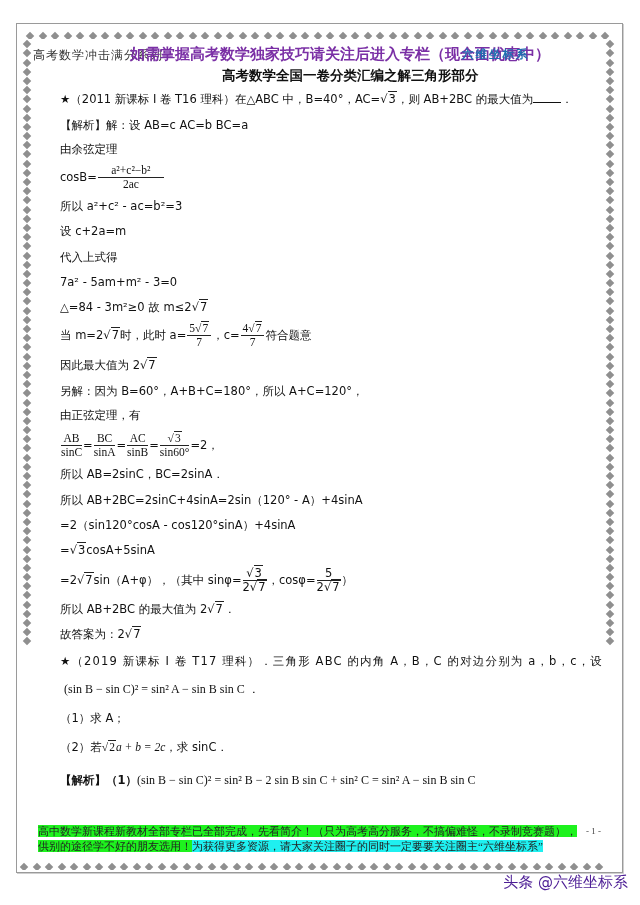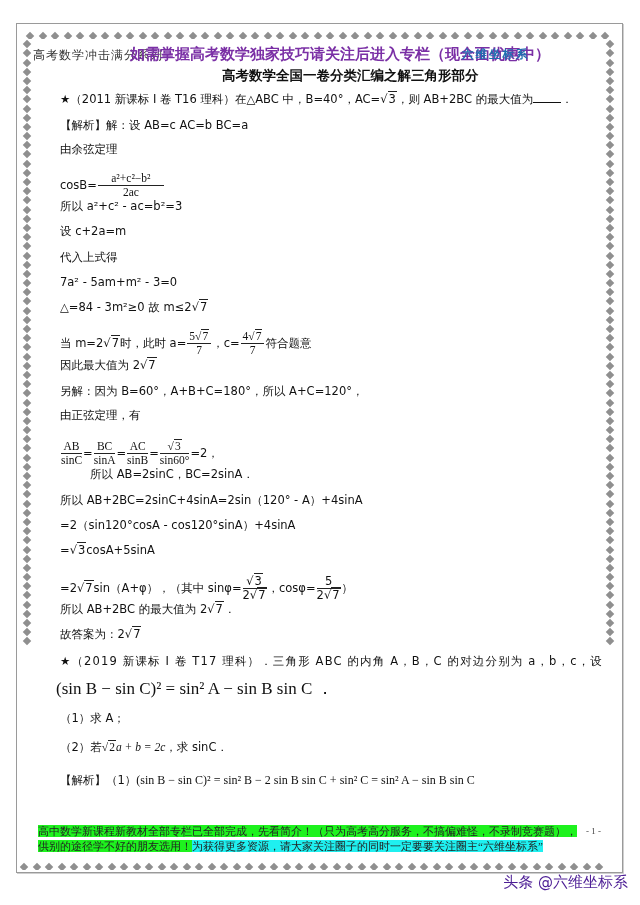--- a/index.html
+++ b/index.html
@@ -14,21 +14,21 @@
   .diamonds-h { position:absolute; height:12px; overflow:hidden; white-space:nowrap; }
   .diamonds-v { position:absolute; width:12px; overflow:hidden; }
   .dm { display:inline-block; width:6px; height:6px; background:#8f8f8f; transform:rotate(45deg); margin:3px 3.25px; }
   .diamonds-v .dm { display:block; margin:3.2px 3px; }
   .txt { position:absolute; font-size:11.5px; white-space:nowrap; line-height:14px; }
   .serif { font-family:"Liberation Serif", "DejaVu Serif", serif; }
   .header-series { font-family:Liberation Serif, serif; font-size:12px; color:#333; letter-spacing:1px; }
   .header-promo { color:#7a2fa5; font-weight:bold; font-size:15px; }
   .header-brand { color:#1f6fb0; font-weight:bold; font-size:11.5px; letter-spacing:2px; }
   .title { font-size:13.5px; font-weight:bold; color:#111; }
-  .frac { display:inline-block; vertical-align:middle; text-align:center; margin:12px 1px; }
+  .frac { display:inline-block; vertical-align:middle; text-align:center; margin:4px 1px; }
   .frac .num { display:block; border-bottom:1px solid #222; padding:0 2px; line-height:13px; }
   .frac .den { display:block; line-height:13px; }
   .frac.serif { font-family:"Liberation Serif", serif; }
   .sqrt { display:inline-block; }
   .sqrt .rad { border-top:1px solid #222; padding:0 1px; }
   .blank { display:inline-block; width:28px; border-bottom:1px solid #111; height:10px; }
   .italic { font-style:italic; }
   .footer-line { position:absolute; font-family:"Liberation Serif","DejaVu Serif",serif; font-size:11px; line-height:14px; white-space:nowrap; color:#222; }
   .hl-green { background:#1ef21e; }
   .hl-cyan { background:#1ff0f0; }
@@ -206,44 +206,44 @@
 </div>
 <div class="txt" style="left:60px; top:358px;">
   <span>因此最大值为 2</span><span class="sqrt">√<span class="rad">7</span></span>
 </div>
 
 <div class="txt" style="left:60px; top:384px;">另解：因为 B=60°，A+B+C=180°，所以 A+C=120°，</div>
 <div class="txt" style="left:60px; top:408px;">由正弦定理，有</div>
 <div class="txt" style="left:60px; top:428px;">
   <span class="frac serif"><span class="num">AB</span><span class="den">sinC</span></span><span>=</span><span class="frac serif"><span class="num">BC</span><span class="den">sinA</span></span><span>=</span><span class="frac serif"><span class="num">AC</span><span class="den">sinB</span></span><span>=</span><span class="frac serif"><span class="num"><span class="sqrt">√<span class="rad">3</span></span></span><span class="den">sin60°</span></span><span>=2，</span>
 </div>
-<div class="txt" style="left:60px; top:467px;margin-left:30px;">所以 AB=2sinC，BC=2sinA．</div>
+<div class="txt" style="left:60px; top:467px;">所以 AB=2sinC，BC=2sinA．</div>
 <div class="txt" style="left:60px; top:493px;">所以 AB+2BC=2sinC+4sinA=2sin（120° - A）+4sinA</div>
 <div class="txt" style="left:60px; top:518px;">=2（sin120°cosA - cos120°sinA）+4sinA</div>
 <div class="txt" style="left:60px; top:543px;">
   <span>=</span><span class="sqrt">√<span class="rad">3</span></span><span>cosA+5sinA</span>
 </div>
 <div class="txt" style="left:60px; top:563px;">
   <span>=2</span><span class="sqrt">√<span class="rad">7</span></span><span>sin（A+φ），（其中 sinφ=</span><span class="frac"><span class="num"><span class="sqrt">√<span class="rad">3</span></span></span><span class="den"><span>2</span><span class="sqrt">√<span class="rad">7</span></span></span></span><span>，cosφ=</span><span class="frac"><span class="num">5</span><span class="den"><span>2</span><span class="sqrt">√<span class="rad">7</span></span></span></span><span>）</span>
 </div>
 <div class="txt" style="left:60px; top:602px;">
   <span>所以 AB+2BC 的最大值为 2</span><span class="sqrt">√<span class="rad">7</span></span><span>．</span>
 </div>
 <div class="txt" style="left:60px; top:627px;">
   <span>故答案为：2</span><span class="sqrt">√<span class="rad">7</span></span>
 </div>
 
 <div class="txt" style="left:60px; top:654px; letter-spacing:1.15px;">★（2019 新课标 I 卷 T17 理科）．三角形 ABC 的内角 A，B，C 的对边分别为 a，b，c，设</div>
-<div class="txt serif" style="left:56px; top:682px; font-size:17px;font-family:Liberation Serif, serif;">(sin B − sin C)² = sin² A − sin B sin C ．</div>
+<div class="txt serif" style="left:64px; top:682px; font-size:12px;font-family:Liberation Serif, serif;">(sin B − sin C)² = sin² A − sin B sin C ．</div>
 <div class="txt" style="left:60px; top:711px;">（1）求 A；</div>
 <div class="txt" style="left:60px; top:740px;">
   <span>（2）若</span><span class="sqrt serif">√<span class="rad">2</span></span><span class="serif italic">a + b = 2c</span><span>，求 sinC．</span>
 </div>
 <div class="txt" style="left:60px; top:773px;">
-  <span style="font-weight:normal;">【解析】（1）</span><span class="serif" style="font-size:12px;">(sin B − sin C)² = sin² B − 2 sin B sin C + sin² C = sin² A − sin B sin C</span>
+  <span style="font-weight:bold;">【解析】（1）</span><span class="serif" style="font-size:12px;">(sin B − sin C)² = sin² B − 2 sin B sin C + sin² C = sin² A − sin B sin C</span>
 </div>
 
 <div class="footer-line" style="left:38px; top:824px;">
   <span class="hl-green">高中数学新课程新教材全部专栏已全部完成，先看简介！（只为高考高分服务，不搞偏难怪，不录制竞赛题），</span>
 </div>
 <div class="footer-line" style="left:38px; top:839px;">
   <span class="hl-green">供别的途径学不好的朋友选用！</span><span class="hl-cyan">为获得更多资源，请大家关注圈子的同时一定要要关注圈主“六维坐标系”</span>
 </div>
 <div class="pagenum" style="left:586px; top:826px;">- 1 -</div>
 

